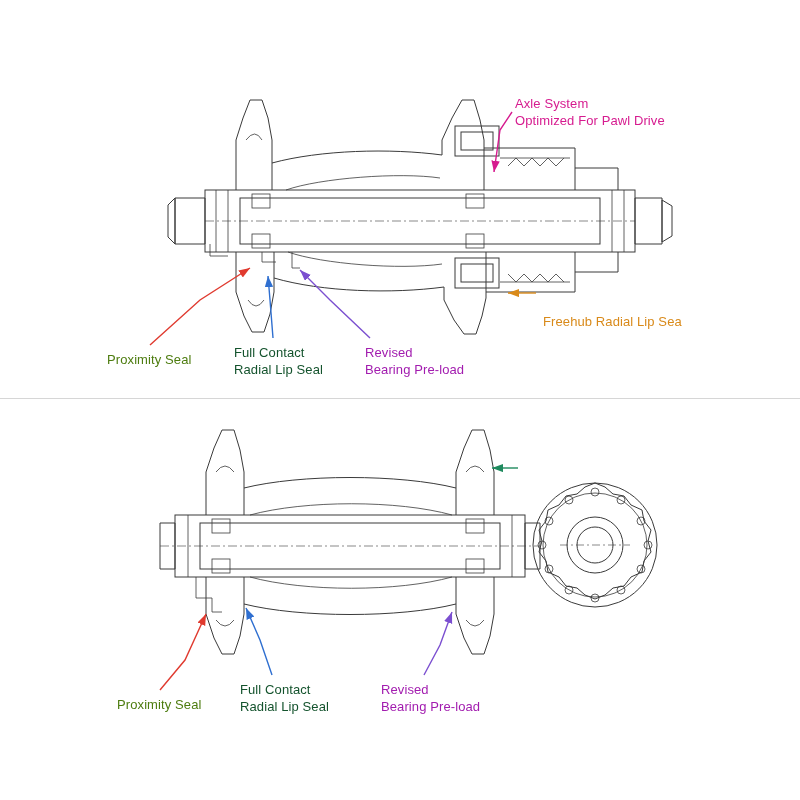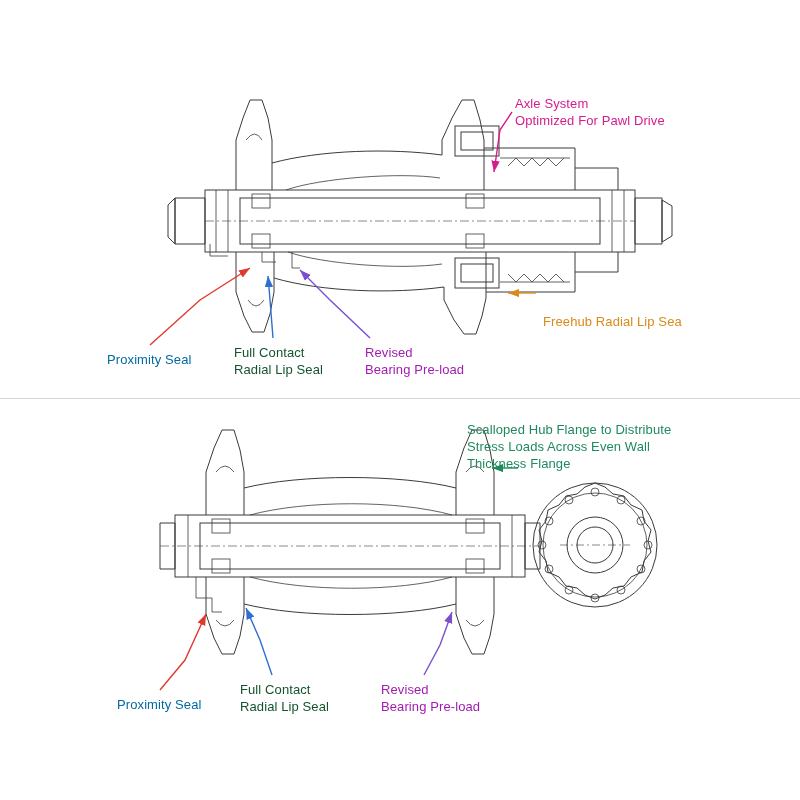--- a/index.html
+++ b/index.html
@@ -30,21 +30,21 @@
   }
   .label {
     position: absolute;
     font-size: 13px;
     line-height: 17px;
     white-space: pre;
     letter-spacing: 0.1px;
   }
   .lbl-axle       { color: #d61b8f; }
   .lbl-freehub    { color: #d98a1a; }
-  .lbl-proximity  { color: #0369a1; }
+  .lbl-proximity  { color: #4d7c0f; }
   .lbl-fullcontact{ color: #14532d; }
   .lbl-preload    { color: #a21caf; }
   .lbl-scallop    { color: #1f8a5e; }
   .divider {
     position: absolute;
     left: 0;
     top: 398px;
     width: 800px;
     height: 1px;
     background: #d6d6d6;
@@ -216,23 +216,20 @@
   <div class="label lbl-proximity" style="left:107px; top:351px;">Proximity Seal</div>
 
   <div class="label lbl-fullcontact" style="left:234px; top:344px;">Full Contact
 Radial Lip Seal</div>
 
   <div class="label lbl-preload" style="left:365px; top:344px;">Revised
 Bearing Pre-load</div>
 
   <div class="divider"></div>
 
-  <div class="label lbl-scallop" style="left:467px; top:421px;">Scalloped Hub Flange to Distribute
-Stress Loads Across Even Wall
-Thickness Flange</div>
 
   <div class="label lbl-proximity" style="left:117px; top:696px;">Proximity Seal</div>
 
   <div class="label lbl-fullcontact" style="left:240px; top:681px;">Full Contact
 Radial Lip Seal</div>
 
   <div class="label lbl-preload" style="left:381px; top:681px;">Revised
 Bearing Pre-load</div>
 
 </div>

